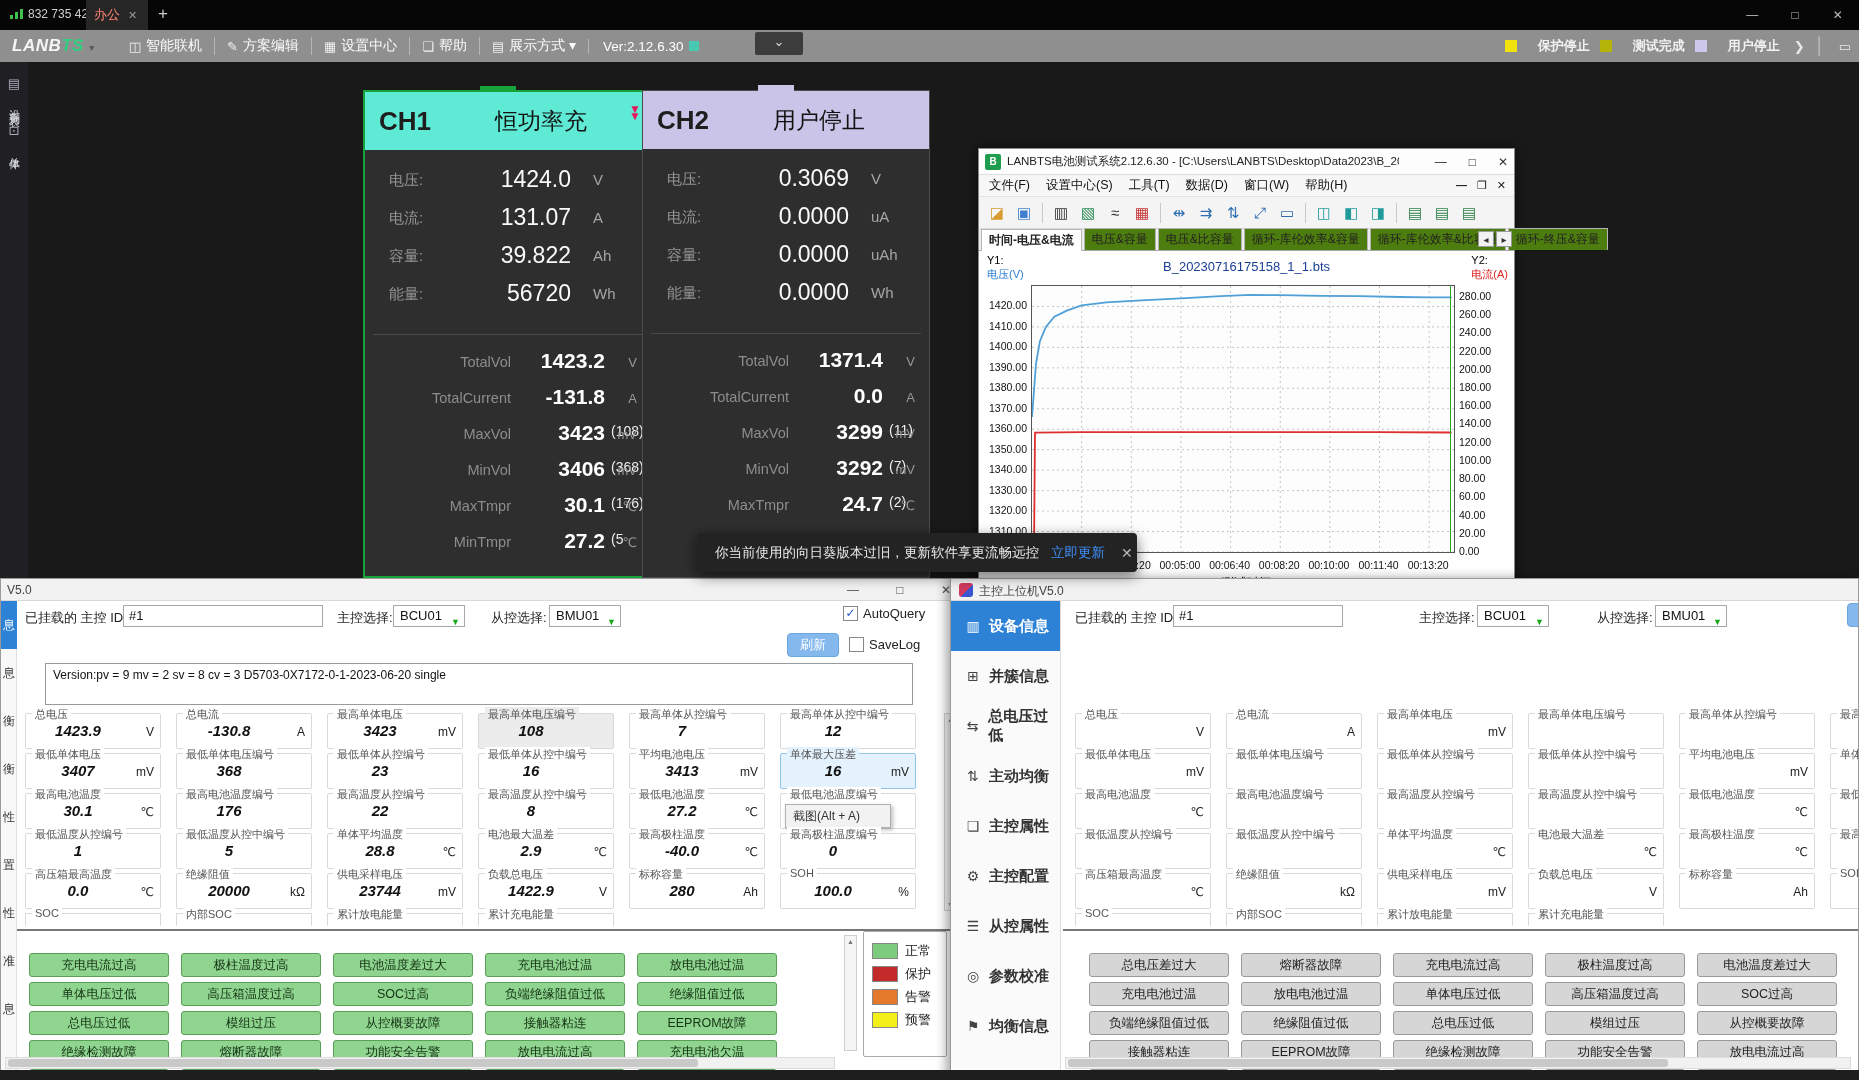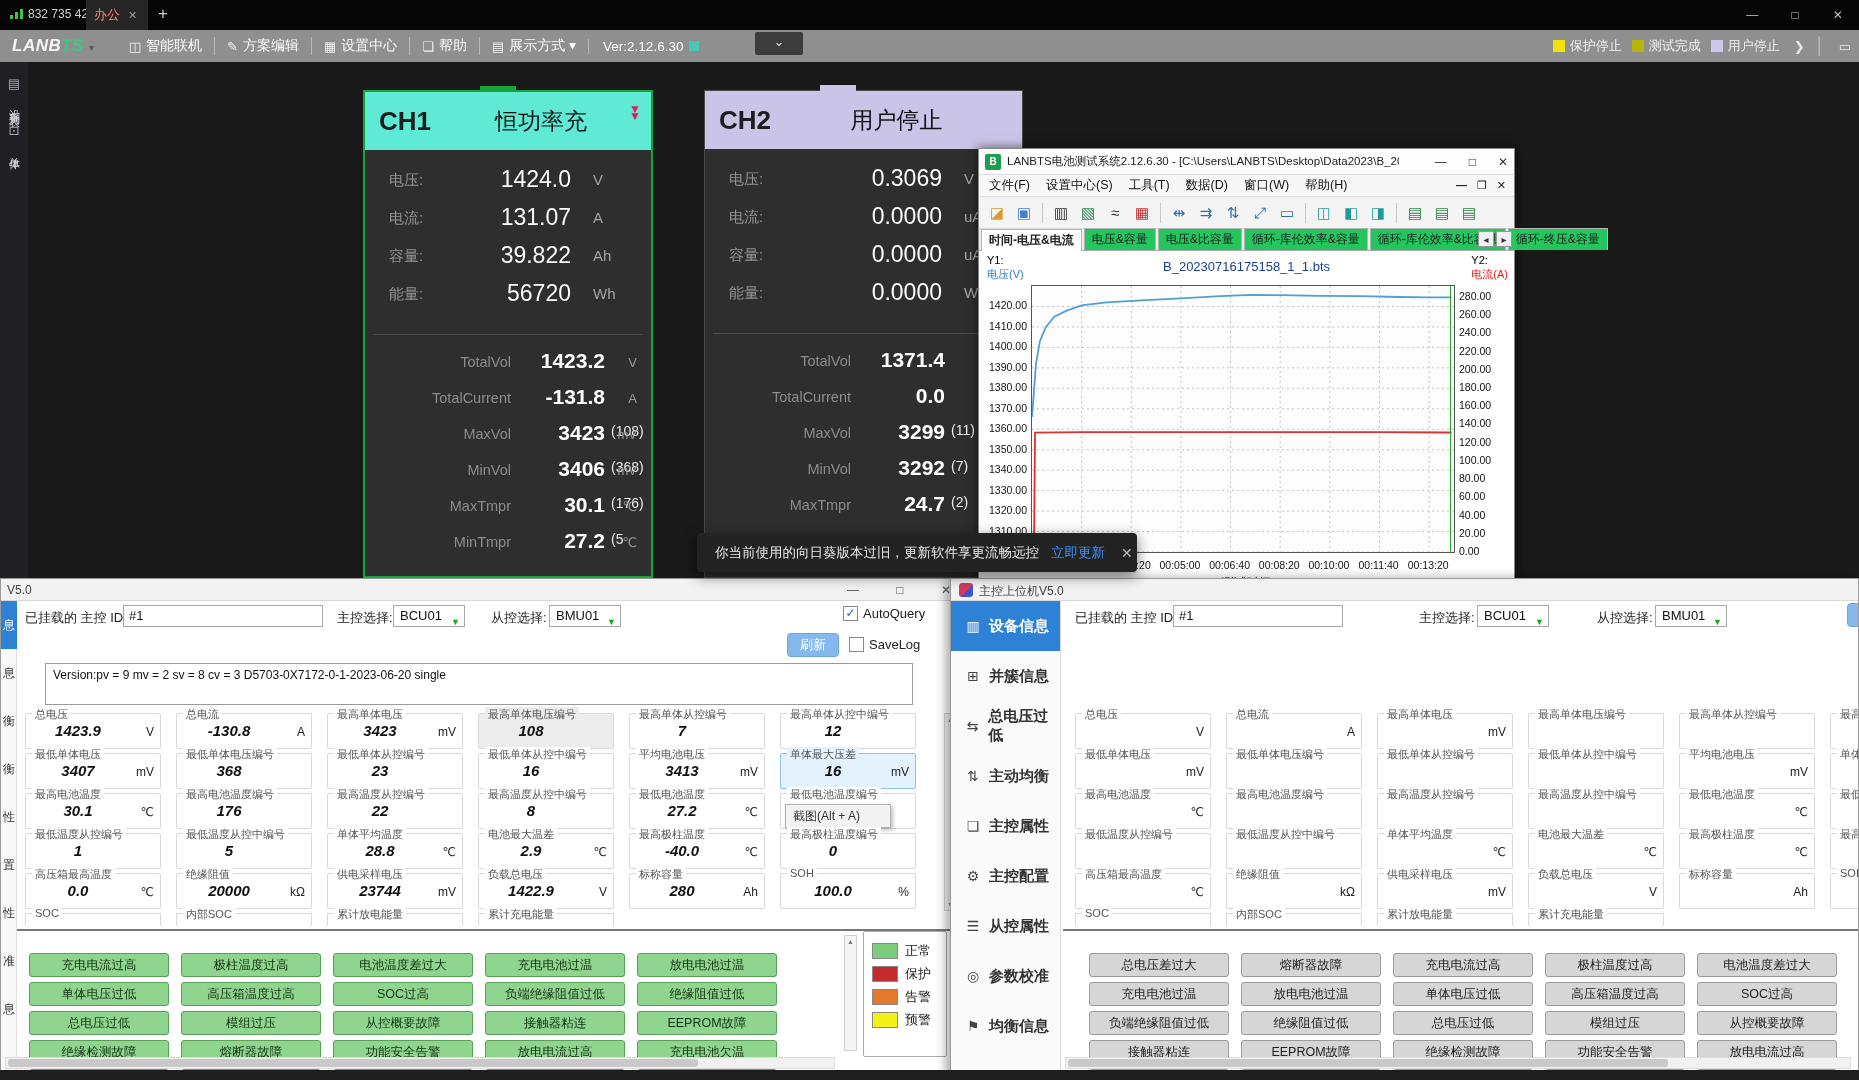--- a/index.html
+++ b/index.html
@@ -23,21 +23,21 @@
   #menu { display:flex; align-items:center; margin-left:22px; }
   .mitem { display:flex; align-items:center; gap:5px; padding:0 12px; border-left:1px solid rgba(255,255,255,.35); }
   .mitem:first-child { border-left:none; }
   .mitem .mi { color:#efefef; font-size:13px; }
   .mitem .ml { color:#fafafa; font-size:14px; }
   #verwrap { display:flex; align-items:center; gap:6px; padding:0 14px; border-left:1px solid rgba(255,255,255,.35); }
   #verwrap .v { color:#fff; font-size:13.5px; }
   #verwrap .badge { width:10px; height:10px; background:#46c8b2; }
   #collapsebtn { position:absolute; left:755px; top:32px; width:48px; height:23px; background:#3c3c3c; color:#ddd; text-align:center; line-height:20px; font-size:13px; border-radius:2px; }
   #statusLegend { position:absolute; right:8px; top:30px; height:32px; display:flex; align-items:center; gap:10px; }
-  .sl-item { display:flex; align-items:center; gap:5px; }
+  .sl-item { display:flex; align-items:center; gap:21px;font-weight:bold; }
   .sl-sq { width:12px; height:12px; }
   .sl-t { color:#f2f2f2; font-size:13px; }
   .sl-x { color:#e8e8e8; font-size:13px; margin-left:4px; }
   .sl-sep { color:#c5c5c5; }
   
   #main { position:absolute; left:0; top:62px; width:1859px; height:516px; background:#191919; }
   #leftstrip { position:absolute; left:0; top:0; width:28px; height:516px; background:#202024; color:#9aa0a8; }
   #leftstrip .ic { display:block; text-align:center; font-size:13px; margin-top:14px; color:#aab; }
   #leftstrip .vt { writing-mode:vertical-lr; text-orientation:upright; color:#d5d8dd; font-size:11px; margin:10px auto 0; letter-spacing:2px; }
   #tree { position:absolute; left:28px; top:0; width:200px; height:516px; background:#26262b; overflow:hidden; }
@@ -78,21 +78,21 @@
   #cwCtl { position:absolute; right:6px; top:0; display:flex; gap:22px; }
   #cwCtl span { color:#333; font-size:12px; line-height:26px; }
   #cwMenu { position:relative; height:22px; background:#f7f7f7; display:flex; align-items:center; gap:16px; padding-left:10px; border-bottom:1px solid #e2e2e2; }
   #cwMenu .mi { font-size:12.5px; color:#111; }
   #cwMdi { position:absolute; right:8px; display:flex; gap:10px; }
   #cwMdi span { font-size:11px; color:#222; font-weight:700; }
   #cwTools { height:32px; background:#f4f4f4; border-bottom:1px solid #dcdcdc; display:flex; align-items:center; gap:3px; padding-left:6px; }
   .tico { width:24px; height:24px; border-radius:2px; text-align:center; line-height:24px; font-size:15px; }
   .tsep { width:1px; height:20px; background:#c9c9c9; margin:0 3px; }
   #cwTabs { height:22px; display:flex; align-items:flex-end; background:#ececec; border-bottom:1px solid #aaa; position:relative; }
-  .ctab { font-size:12px; color:#222; padding:2px 7px; border:1px solid #b5b5b5; border-bottom:none; background:#22c55e; margin-left:2px; white-space:nowrap; }
+  .ctab { font-size:12px; color:#222; padding:2px 7px; border:1px solid #b5b5b5; border-bottom:none; background:#4d7c0f; margin-left:2px; white-space:nowrap; }
   .ctab.active { background:#fff; font-weight:700; position:relative; top:1px; }
   #tabArrows { position:absolute; right:2px; top:2px; display:flex; gap:2px; }
   #tabArrows span { width:16px; height:16px; border:1px solid #999; background:#f2f2f2; text-align:center; line-height:15px; font-size:10px; color:#333; }
   #cwChart { position:relative; height:366px; background:#fff; }
   #plot { position:absolute; left:52px; top:34px; width:424px; height:268px; border:1px solid #555; background:#fdfdfd; }
   #cwChartTitle { position:absolute; left:0; right:0; top:8px; text-align:center; font-size:13px; color:#1b3f96; }
   .axhdr { position:absolute; top:3px; font-size:11px; line-height:1.25; }
   #y1hdr { left:8px; color:#000; } #y1hdr .cname { color:#2b7fd0; }
   #y2hdr { right:6px; color:#000; text-align:left; } #y2hdr .cname { color:#d22; }
   .ytick { position:absolute; width:46px; font-size:10.5px; color:#111; }
@@ -296,21 +296,21 @@
             <span class="sunit">℃</span>
           </div>
           <div class="srow">
             <span class="slabel">MinTmpr</span>
             <span class="svalue">27.2</span>
             <span class="sparen">(5</span>
             <span class="sunit">℃</span>
           </div>
         </div>
       </div>
-      <div class="chan" style="left: 704px; width: 319px; border: 1px solid rgb(74, 74, 74);">
+      <div class="chan" style="left: 642px; width: 288px; border: 1px solid rgb(74, 74, 74);">
         <div class="notch" style="background: rgb(202, 197, 232);"></div>
         <div class="chhdr" style="background: rgb(202, 197, 232);">
           <span class="chid">CH2</span>
           <span class="chstatus">用户停止</span>
         </div>
         <div class="meas">
           <div class="mrow">
             <span class="mlabel">电压:</span>
             <span class="mvalue">0.3069</span>
             <span class="munit">V</span>

